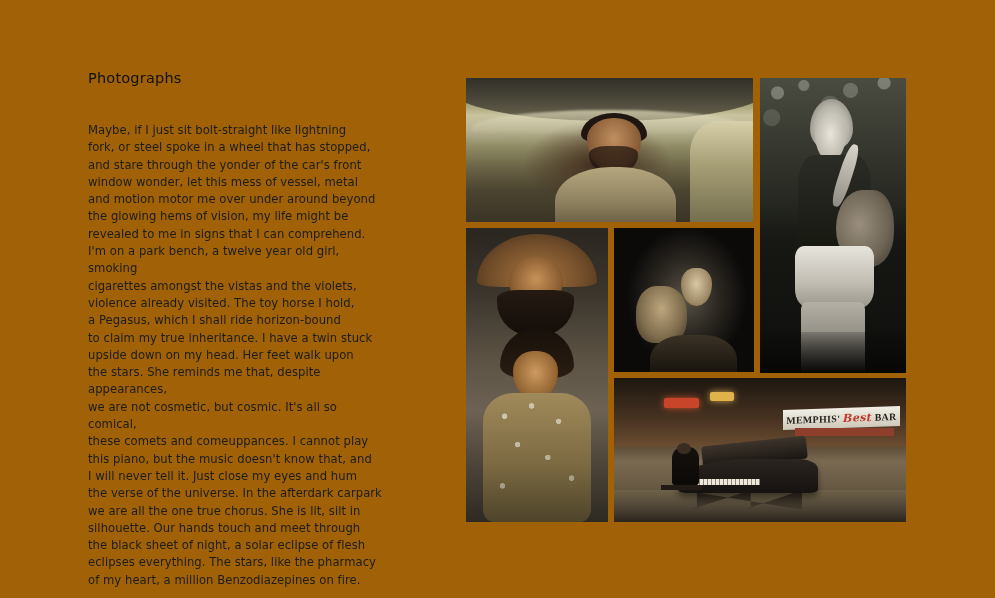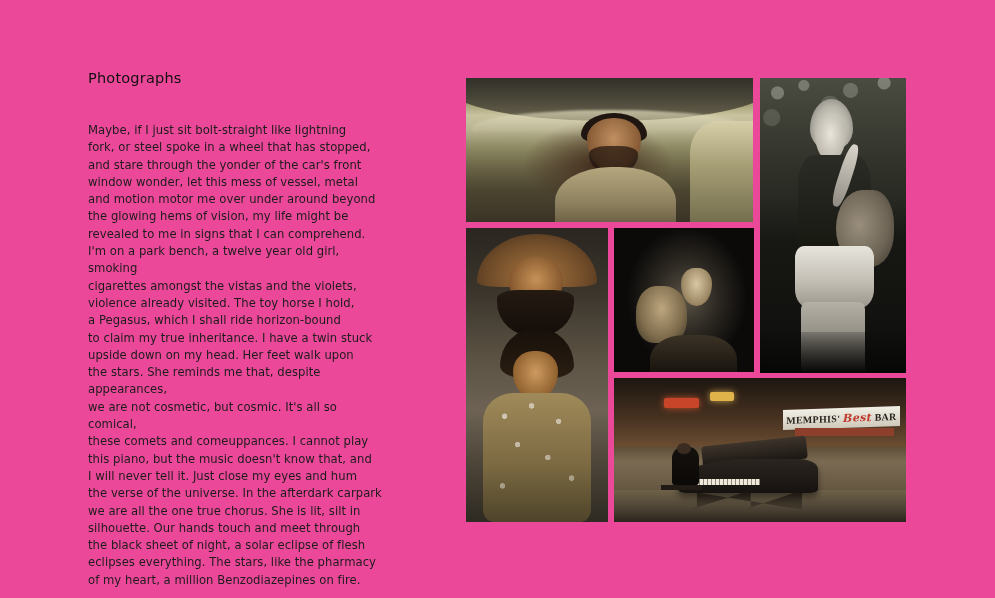--- a/index.html
+++ b/index.html
@@ -11,21 +11,21 @@
     width: 995px;
     height: 598px;
     overflow: hidden;
     font-family: "DejaVu Sans", sans-serif;
     color: #1a1a1a;
   }
   .page {
     position: relative;
     width: 995px;
     height: 598px;
-    background: #ec4899;
+    background: #a16207;
   }
 
   
   .text-col {
     position: absolute;
     left: 88px;
     top: 70px;
     width: 300px;
   }
   .title {

